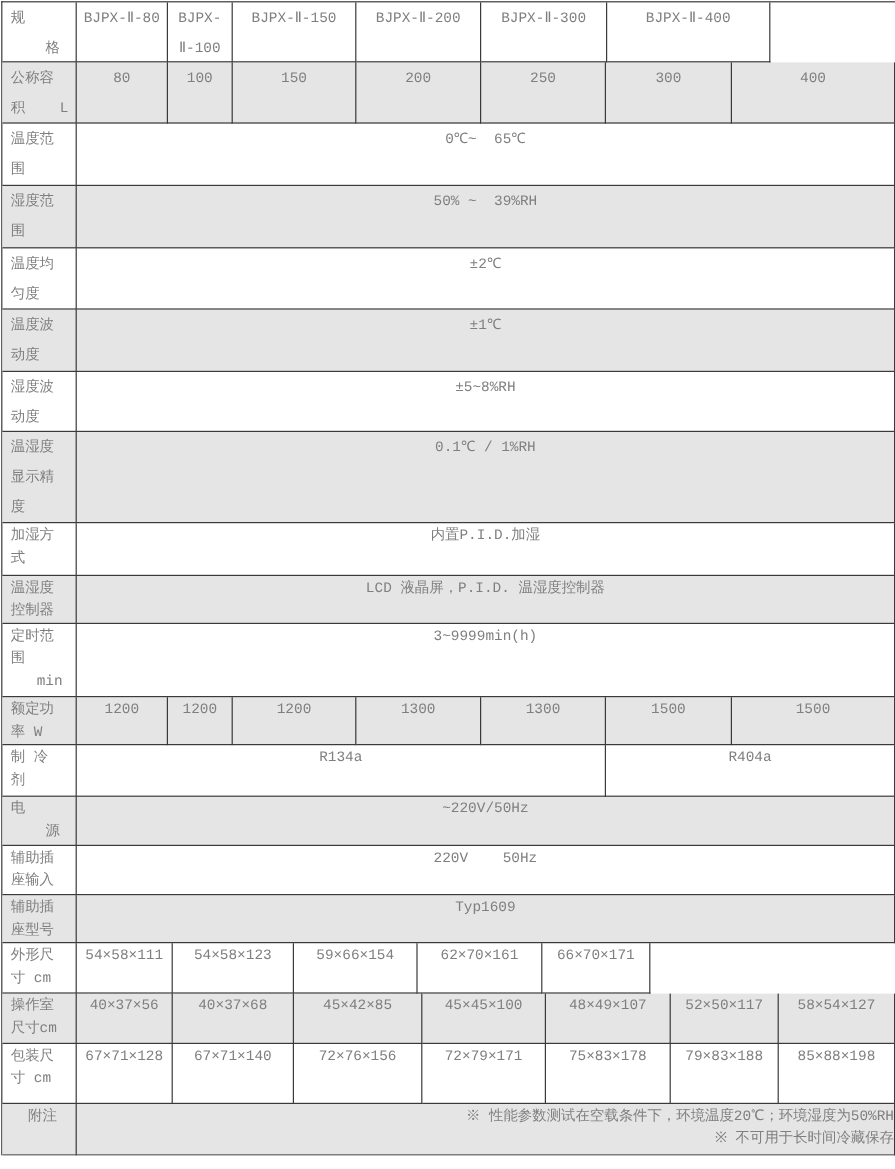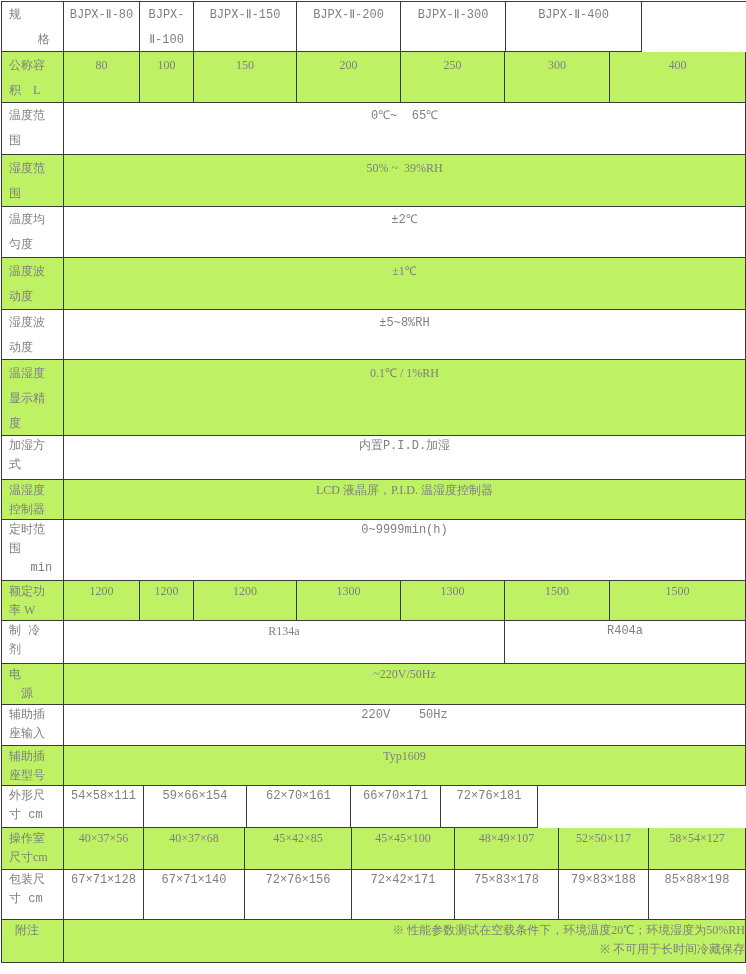--- a/index.html
+++ b/index.html
@@ -5,40 +5,40 @@
   html,body{margin:0;padding:0;background:#fff;}
   body{
     font-family:"Liberation Mono","DejaVu Sans Mono",monospace;
     color:#7f7f7f;font-size:12px;
   }
   .tbl{
     width:744px;margin:1px 0 0 1px;
     border-left:1px solid #3a3a3a;border-top:1px solid #3a3a3a;
   }
   .row{display:flex;}
-  .alt{background:#bef264;font-family:Liberation Serif, serif;}
+  .alt{background:#e5e5e5;}
   .cell{
     box-sizing:border-box;
     border-right:1px solid #3a3a3a;border-bottom:1px solid #3a3a3a;
     white-space:pre-wrap;overflow:hidden;
   }
   .lbl{padding:1px 4px 0 7px;}
   .val{text-align:center;padding-top:1px;}
   .s1 .cell{line-height:25px;}
   .s2 .cell{line-height:19px;}
   .notes-val{text-align:right;padding-left:8px;}
   
   .wL{width:62px;} .wa1{width:76px;} .wa2{width:54px;} .wa3{width:103px;}
   .wa4{width:104px;} .wa5{width:104px;} .wa6{width:105px;} .wa7{width:136px;}
   
   .wb1{width:80px;} .wb2{width:101px;} .wb3{width:107px;} .wb4{width:103px;}
   .wb5{width:104px;text-align:center;} .wb6{width:90px;} .wb7{width:97px;}
   
   .wspan{width:682px;}
-  .wr1{width:441px;font-family:Liberation Serif, serif;} .wr2{width:241px;}
+  .wr1{width:441px;} .wr2{width:241px;}
 </style>
 </head>
 <body>
 
 <div class="tbl">
 
   <div class="row s1" style="height:50px">
     <div class="cell lbl wL">规
     格</div>
     <div class="cell val wa1">BJPX-Ⅱ-80</div>
@@ -108,21 +108,21 @@
   <div class="row s2 alt" style="height:40px">
     <div class="cell lbl wL">温湿度
 控制器</div>
     <div class="cell val wspan">LCD 液晶屏，P.I.D. 温湿度控制器</div>
   </div>
 
   <div class="row s2" style="height:61px">
     <div class="cell lbl wL">定时范
 围
    min</div>
-    <div class="cell val wspan">0~9999min(h)</div>
+    <div class="cell val wspan">3~9999min(h)</div>
   </div>
 
   <div class="row s2 alt" style="height:40px">
     <div class="cell lbl wL">额定功
 率 W</div>
     <div class="cell val wa1">1200</div>
     <div class="cell val wa2">1200</div>
     <div class="cell val wa3">1200</div>
     <div class="cell val wa4">1300</div>
     <div class="cell val wa5">1300</div>
@@ -152,45 +152,45 @@
   <div class="row s2 alt" style="height:40px">
     <div class="cell lbl wL">辅助插
 座型号</div>
     <div class="cell val wspan">Typ1609</div>
   </div>
 
   <div class="row s2" style="height:42px">
     <div class="cell lbl wL">外形尺
 寸 cm</div>
     <div class="cell val wb1">54×58×111</div>
+    <div class="cell val wb2">54×58×123</div>
     <div class="cell val wb4">59×66×154</div>
     <div class="cell val wb5">62×70×161</div>
     <div class="cell val wb6">66×70×171</div>
-    <div class="cell val wb7">72×76×181</div>
   </div>
 
   <div class="row s2 alt" style="height:42px">
     <div class="cell lbl wL">操作室
 尺寸cm</div>
     <div class="cell val wb1">40×37×56</div>
     <div class="cell val wb2">40×37×68</div>
     <div class="cell val wb3">45×42×85</div>
     <div class="cell val wb4">45×45×100</div>
     <div class="cell val wb5">48×49×107</div>
     <div class="cell val wb6">52×50×117</div>
     <div class="cell val wb7">58×54×127</div>
   </div>
 
   <div class="row s2" style="height:50px">
     <div class="cell lbl wL">包装尺
 寸 cm</div>
     <div class="cell val wb1">67×71×128</div>
     <div class="cell val wb2">67×71×140</div>
     <div class="cell val wb3">72×76×156</div>
-    <div class="cell val wb4">72×42×171</div>
+    <div class="cell val wb4">72×79×171</div>
     <div class="cell val wb5">75×83×178</div>
     <div class="cell val wb6">79×83×188</div>
     <div class="cell val wb7">85×88×198</div>
   </div>
 
   <div class="row s2 alt" style="height:43px">
     <div class="cell lbl wL">  附注</div>
     <div class="cell val wspan notes-val">※ 性能参数测试在空载条件下，环境温度20℃；环境湿度为50%RH
 ※ 不可用于长时间冷藏保存</div>
   </div>

